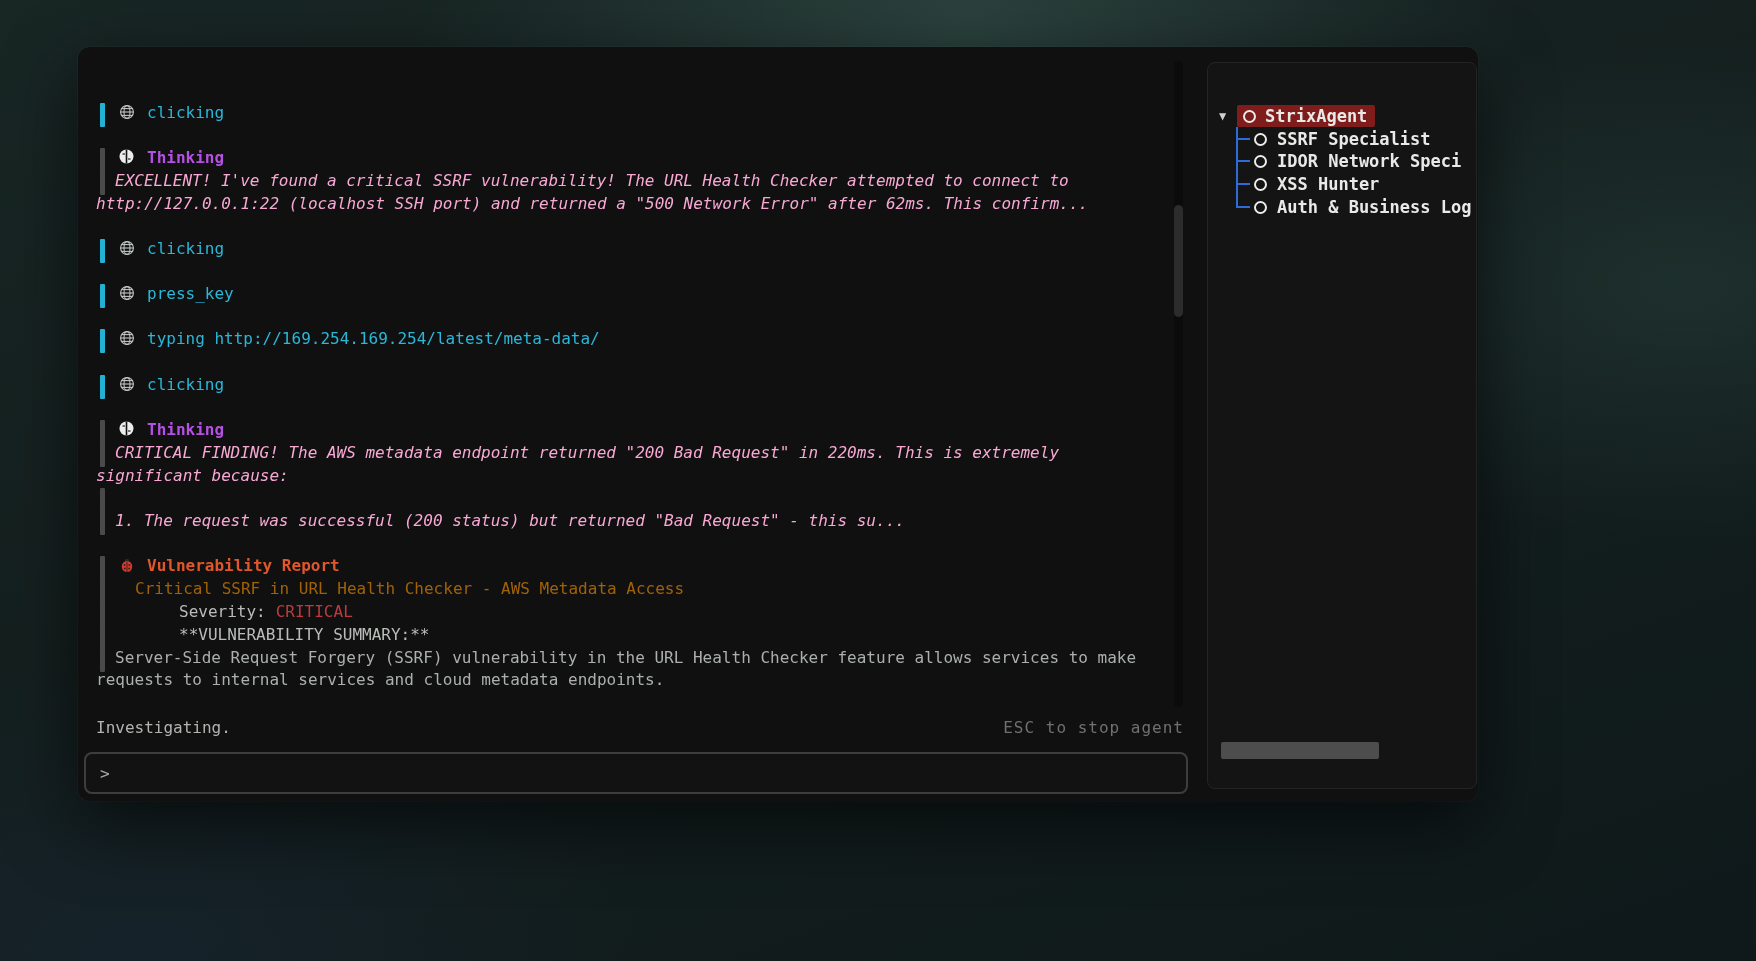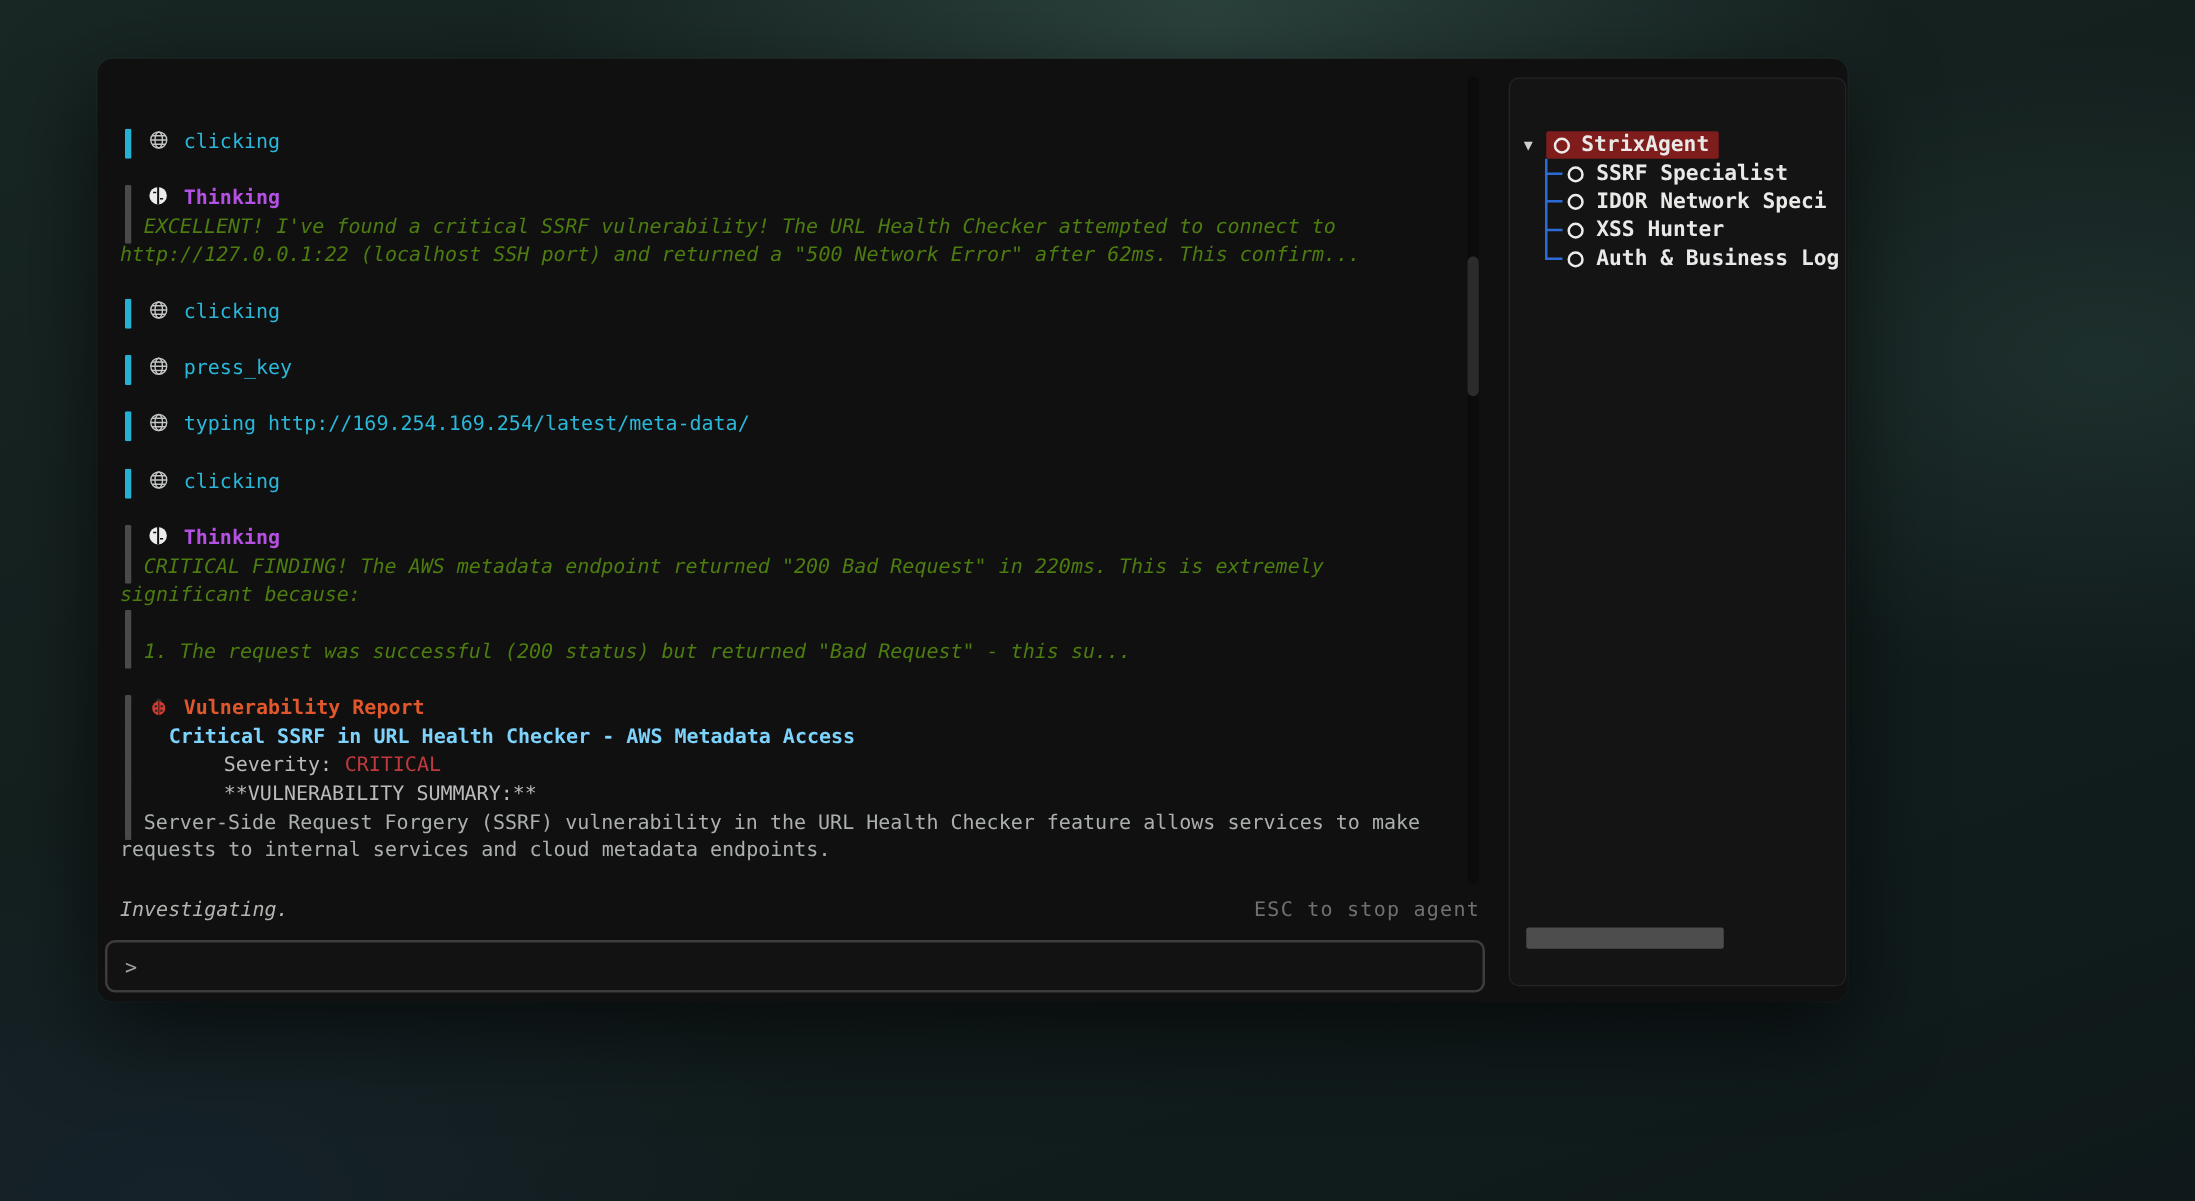--- a/index.html
+++ b/index.html
@@ -24,33 +24,33 @@
   .vbar { position:absolute; left:16px; top:0; width:5px; height:24px; border-radius:1px; }
   .vbar.cyan { background:#23b2d4; }
   .vbar.gray { background:#4a4a4a; }
   .pl-icon { padding-left:34px; }
   .pl-a { padding-left:31px; }
   .pl-b { padding-left:12px; }
   .pl-c { padding-left:51px; }
   .licon { width:17px; height:17px; margin-right:12px; display:inline-flex; align-items:center; justify-content:center; flex:0 0 17px; }
   .t-cyan   { color:#2ab7d8; }
   .t-purple { color:#b450e2; font-weight:bold; }
-  .t-italic { color:#4d7c0f; font-style:italic; }
+  .t-italic { color:#f9a8d4; font-style:italic; }
   .t-body   { color:#abb0ac; }
-  .t-head   { color:#7dd3fc; font-weight:bold; }
+  .t-head   { color:#a16207; font-weight:normal; }
   .t-orange { color:#e0572b; font-weight:bold; }
   .t-glabel { color:#b9bcb8;margin-left:44px; }
   .t-red    { color:#c0393d; margin-left:10px; }
   
   .log-scroll-track { position:absolute; left:1096px; top:14px; width:9px; height:646px; background:#0b0b0b; border-radius:5px; }
   .log-scroll-thumb { position:absolute; left:1096px; top:158px; width:9px; height:112px; background:#2c2c2c; border-radius:5px; }
   
   .statusbar { position:absolute; left:6px; top:667px; width:1104px; height:26px;
                display:flex; align-items:center; justify-content:space-between; padding:0 4px 0 12px; }
-  .status-left  { font-size:16px; font-style:italic; color:#b3b3b0; }
+  .status-left  { font-size:16px; color:#b3b3b0; }
   .status-right { font-size:16px; color:#6f716f; letter-spacing:1px; }
   .inputbox { position:absolute; left:6px; top:705px; width:1104px; height:42px;
               border:2px solid #3d3d3d; border-radius:8px; background:#121213;
               display:flex; align-items:center; padding:0 14px; }
   .prompt { color:#9fa5a1; font-size:16px; margin-right:10px; }
   .cmd { flex:1; background:transparent; border:none; outline:none; color:#d8d8d4;
          font-family:"DejaVu Sans Mono",monospace; font-size:16px; }
   
   .sidebar { position:absolute; left:1129px; top:15px; width:270px; height:727px;
              background:#141415; border:1px solid #242425; border-radius:8px; overflow:hidden; }

